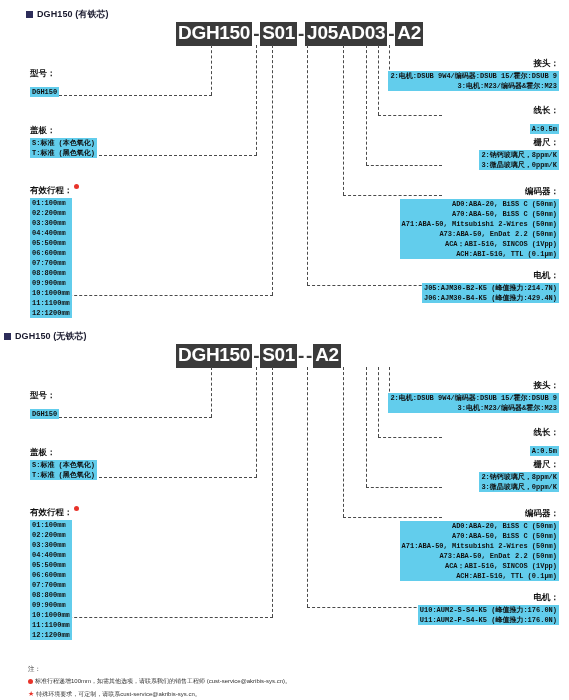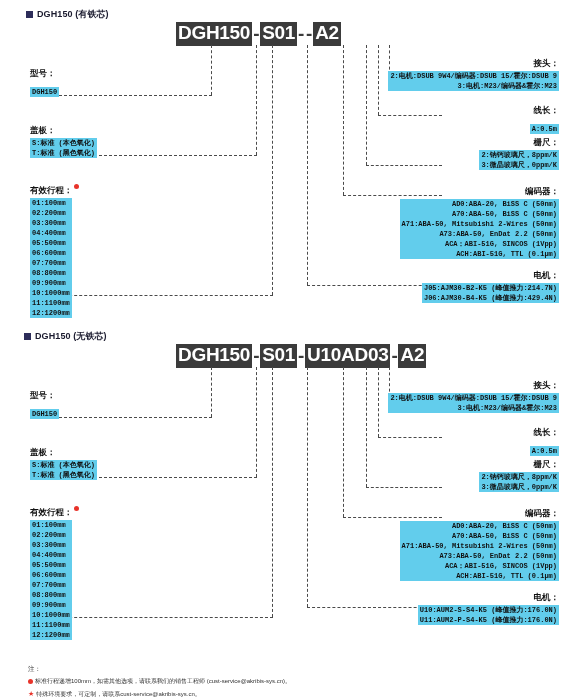--- a/index.html
+++ b/index.html
@@ -123,20 +123,21 @@
 
   <div class="sec-title" style="left:10px; top:8px;padding-left:16px;">
     <span class="bullet"></span><span>DGH150 (有铁芯)</span>
   </div>
 
   <div class="code" style="left:176px; top:22px;">
     <span class="seg">DGH150</span>
     <span class="dash">-</span>
     <span class="seg">S01</span>
     <span class="dash">-</span>
+    <span class="seg">J05AD03</span>
     <span class="dash">-</span>
     <span class="seg">A2</span>
   </div>
 
   <div class="vline" style="left:211px; top:45px; height:50px;"></div>
   <div class="vline" style="left:256px; top:45px; height:110px;"></div>
   <div class="vline" style="left:272px; top:45px; height:250px;"></div>
   <div class="vline" style="left:307px; top:45px; height:240px;"></div>
   <div class="vline" style="left:343px; top:45px; height:150px;"></div>
   <div class="vline" style="left:366px; top:45px; height:120px;"></div>
@@ -223,30 +224,29 @@
   </div>
 
   <div class="grp right" style="right:10px; top:270px;">
     <div class="cap">电机：</div>
     <div class="box">
       <div>J05:AJM30-B2-K5 (峰值推力:214.7N)</div>
       <div>J06:AJM30-B4-K5 (峰值推力:429.4N)</div>
     </div>
   </div>
 
-  <div class="sec-title" style="left:24px; top:330px;">
+  <div class="sec-title" style="left:4px; top:330px;">
     <span class="bullet"></span><span>DGH150 (无铁芯)</span>
   </div>
 
   <div class="code" style="left:176px; top:344px;">
     <span class="seg">DGH150</span>
     <span class="dash">-</span>
     <span class="seg">S01</span>
     <span class="dash">-</span>
-    <span class="seg">U10AD03</span>
     <span class="dash">-</span>
     <span class="seg">A2</span>
   </div>
 
   <div class="vline" style="left:211px; top:367px; height:50px;"></div>
   <div class="vline" style="left:256px; top:367px; height:110px;"></div>
   <div class="vline" style="left:272px; top:367px; height:250px;"></div>
   <div class="vline" style="left:307px; top:367px; height:240px;"></div>
   <div class="vline" style="left:343px; top:367px; height:150px;"></div>
   <div class="vline" style="left:366px; top:367px; height:120px;"></div>

